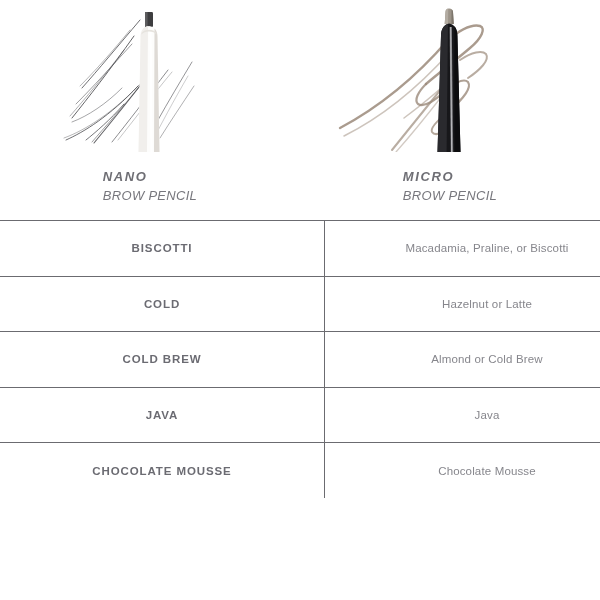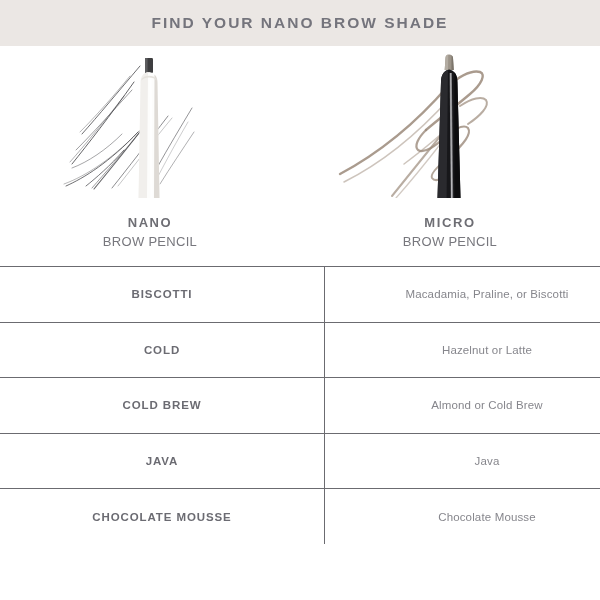--- a/index.html
+++ b/index.html
@@ -58,22 +58,23 @@
     width: 300px;
     height: 152px;
     overflow: hidden;
   }
   .product-art svg {
     position: absolute;
     left: 0;
     top: 0;
   }
   .product-labels {
-    text-align: center;
+    text-align: left;
     padding-top: 16px;
+    font-style: italic;
   }
   .product-name {
     font-size: 13px;
     font-weight: bold;
     letter-spacing: 1.6px;
     color: #6e6e74;
     line-height: 1.35;
   }
   .product-sub {
     font-size: 13px;
@@ -113,23 +114,20 @@
     font-weight: normal;
     letter-spacing: 0.15px;
     color: #86868c;
   }
 </style>
 </head>
 <body>
 
 <div class="page">
 
-  <div class="header-band">
-    <div class="header-title">FIND YOUR NANO BROW SHADE</div>
-  </div>
 
   <div class="products">
 
     <div class="product-col">
       <div class="product-art">
         <svg width="300" height="152" viewBox="0 0 300 152" aria-hidden="true">
 
           <g fill="none" stroke="#4a4a4e" stroke-linecap="round">
             <path d="M94 143 C 108 126, 126 104, 146 78" stroke-width="1.1" opacity="0.85"></path>
             <path d="M92 142 C 104 128, 122 108, 140 86" stroke-width="0.9" opacity="0.6"></path>

